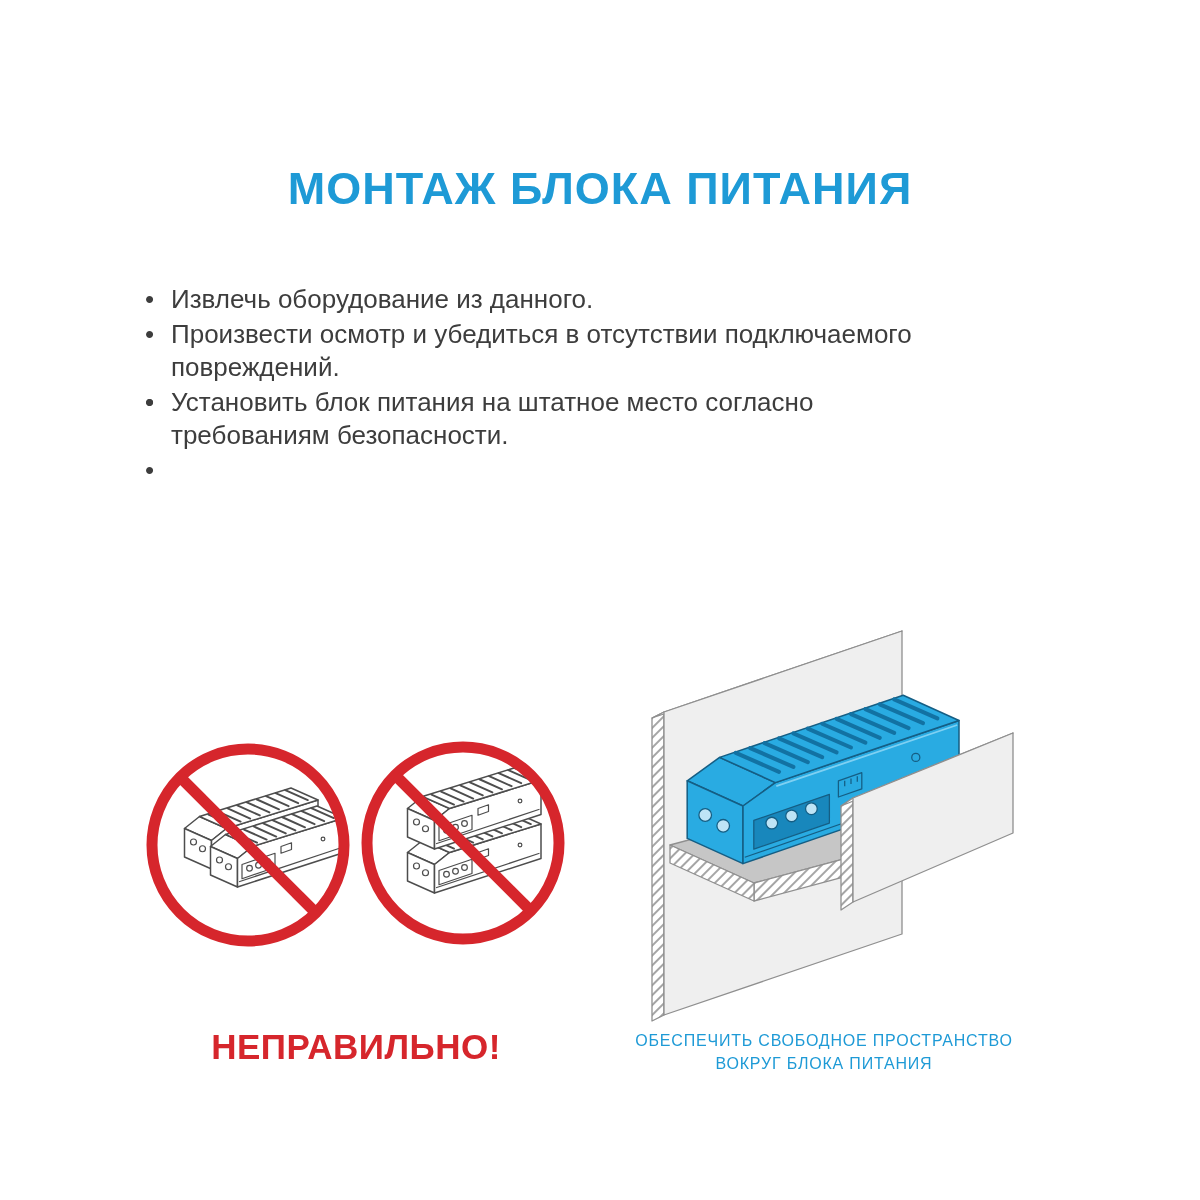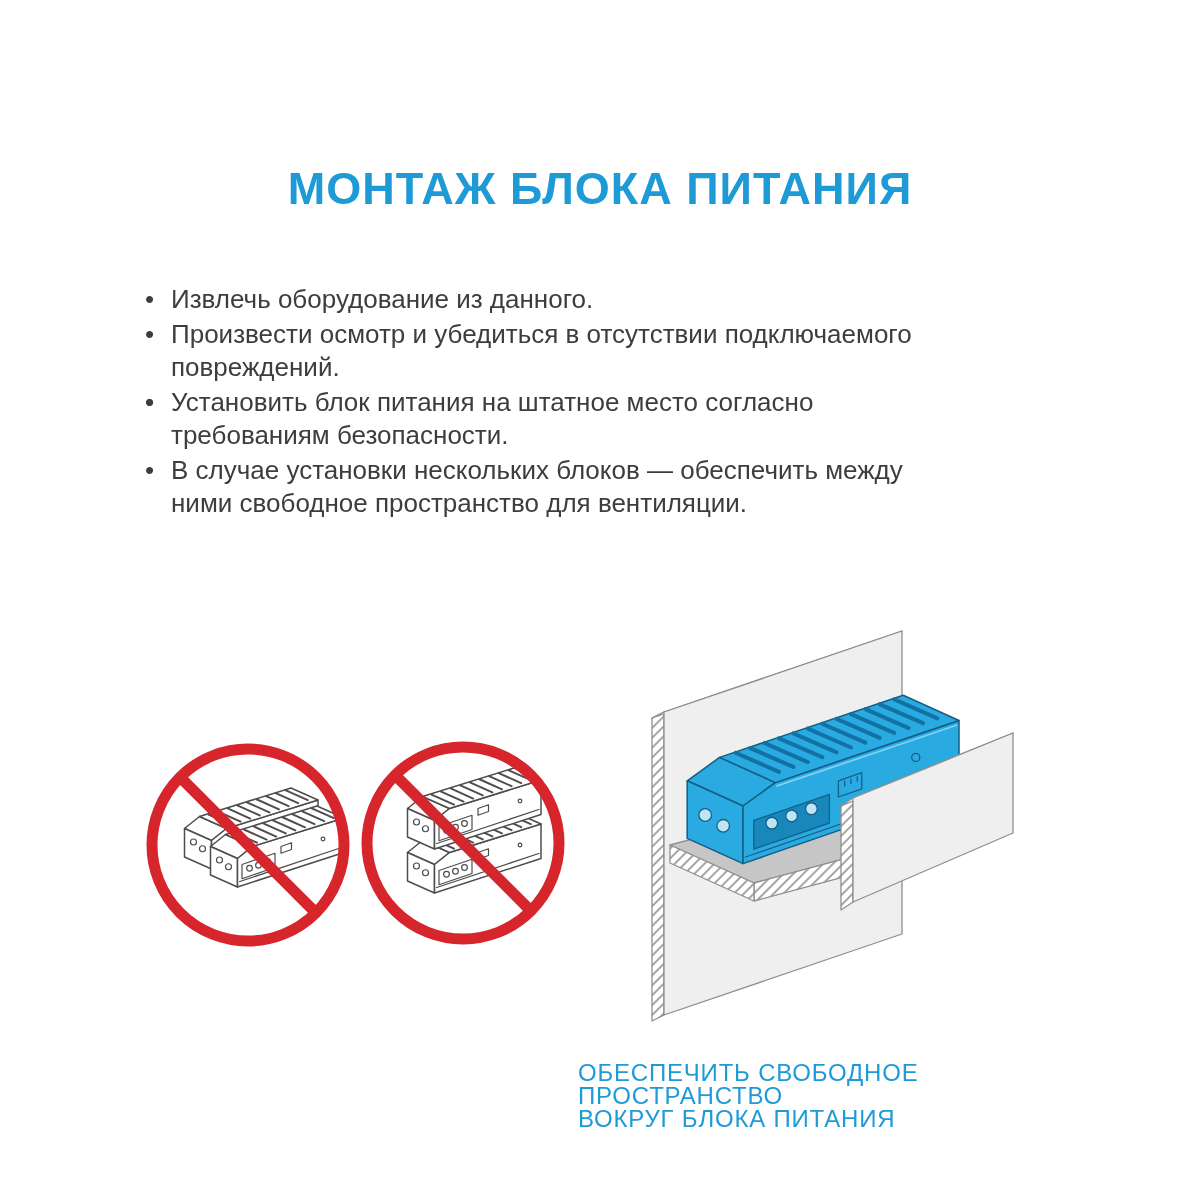--- a/index.html
+++ b/index.html
@@ -17,40 +17,39 @@
   .instructions li .bullet{position:absolute;left:2px;top:0;}
 
   .figure{position:absolute;}
   .fig-wrong-1{left:143px;top:740px;width:210px;height:210px;}
   .fig-wrong-2{left:358px;top:738px;width:210px;height:210px;}
   .fig-correct{left:630px;top:620px;width:420px;height:420px;}
 
   .wrong-caption{position:absolute;left:140px;top:1027px;width:432px;text-align:center;
                  font-size:35px;font-weight:bold;letter-spacing:0.5px;color:#D6262C;}
 
-  .correct-caption{position:absolute;left:578px;top:1029px;width:492px;
-                   font-size:24px;line-height:23px;font-weight:500;letter-spacing:0.8px;
-                   color:#1E9AD6;white-space:pre-line;margin-top:32px;}
+  .correct-caption{position:absolute;left:578px;top:1029px;width:492px;text-align:center;
+                   font-size:16px;line-height:23px;font-weight:500;letter-spacing:0.8px;
+                   color:#1E9AD6;white-space:pre-line;}
 </style>
 </head>
 <body>
 
 <div class="canvas">
 
   <div class="page-title">МОНТАЖ БЛОКА ПИТАНИЯ</div>
 
   <ul class="instructions">
     <li><span class="bullet">•</span><span>Извлечь оборудование из данного.</span></li>
     <li><span class="bullet">•</span><span>Произвести осмотр и убедиться в отсутствии подключаемого
 повреждений.</span></li>
     <li><span class="bullet">•</span></li>
     <li><span class="bullet">•</span><span>Установить блок питания на штатное место согласно
 требованиям безопасности.</span></li>
-    <li><span class="bullet">•</span><span>В случае установки нескольких блоков — обеспечить между
-ними свободное пространство для вентиляции.</span></li>
+    <li><span class="bullet">•</span></li>
   </ul>
 
   <svg class="figure fig-wrong-1" viewBox="0 0 210 210" xmlns="http://www.w3.org/2000/svg">
     <defs>
       <pattern id="hatch" patternUnits="userSpaceOnUse" width="7" height="7" patternTransform="rotate(45)">
         <rect width="7" height="7" fill="#ffffff"></rect>
         <line x1="1" y1="0" x2="1" y2="7" stroke="#8F8F8F" stroke-width="1.6"></line>
       </pattern>
       <g id="psu-art" fill="#ffffff" stroke="#4d4d4d" stroke-width="2" stroke-linejoin="round">
         <polygon points="18,62 38,46 74,62 54,78"></polygon>
@@ -144,17 +143,18 @@
       <line x1="132" y1="237" x2="368" y2="155" stroke="#155E84" stroke-width="1.2"></line>
     </g>
 
     <g stroke="#8F8F8F" stroke-width="1.3" stroke-linejoin="round">
       <polygon points="211,186 223,178 223,282 211,290" fill="url(#hatch)"></polygon>
       <polygon points="211,186 371,121 383,113 223,178" fill="url(#hatch)"></polygon>
       <polygon points="223,178 383,113 383,213 223,282" fill="#EFEFEF"></polygon>
     </g>
   </svg>
 
+  <div class="wrong-caption">НЕПРАВИЛЬНО!</div>
 
   <div class="correct-caption">ОБЕСПЕЧИТЬ СВОБОДНОЕ ПРОСТРАНСТВО
 ВОКРУГ БЛОКА ПИТАНИЯ</div>
 
 </div>
 
 </body></html>

